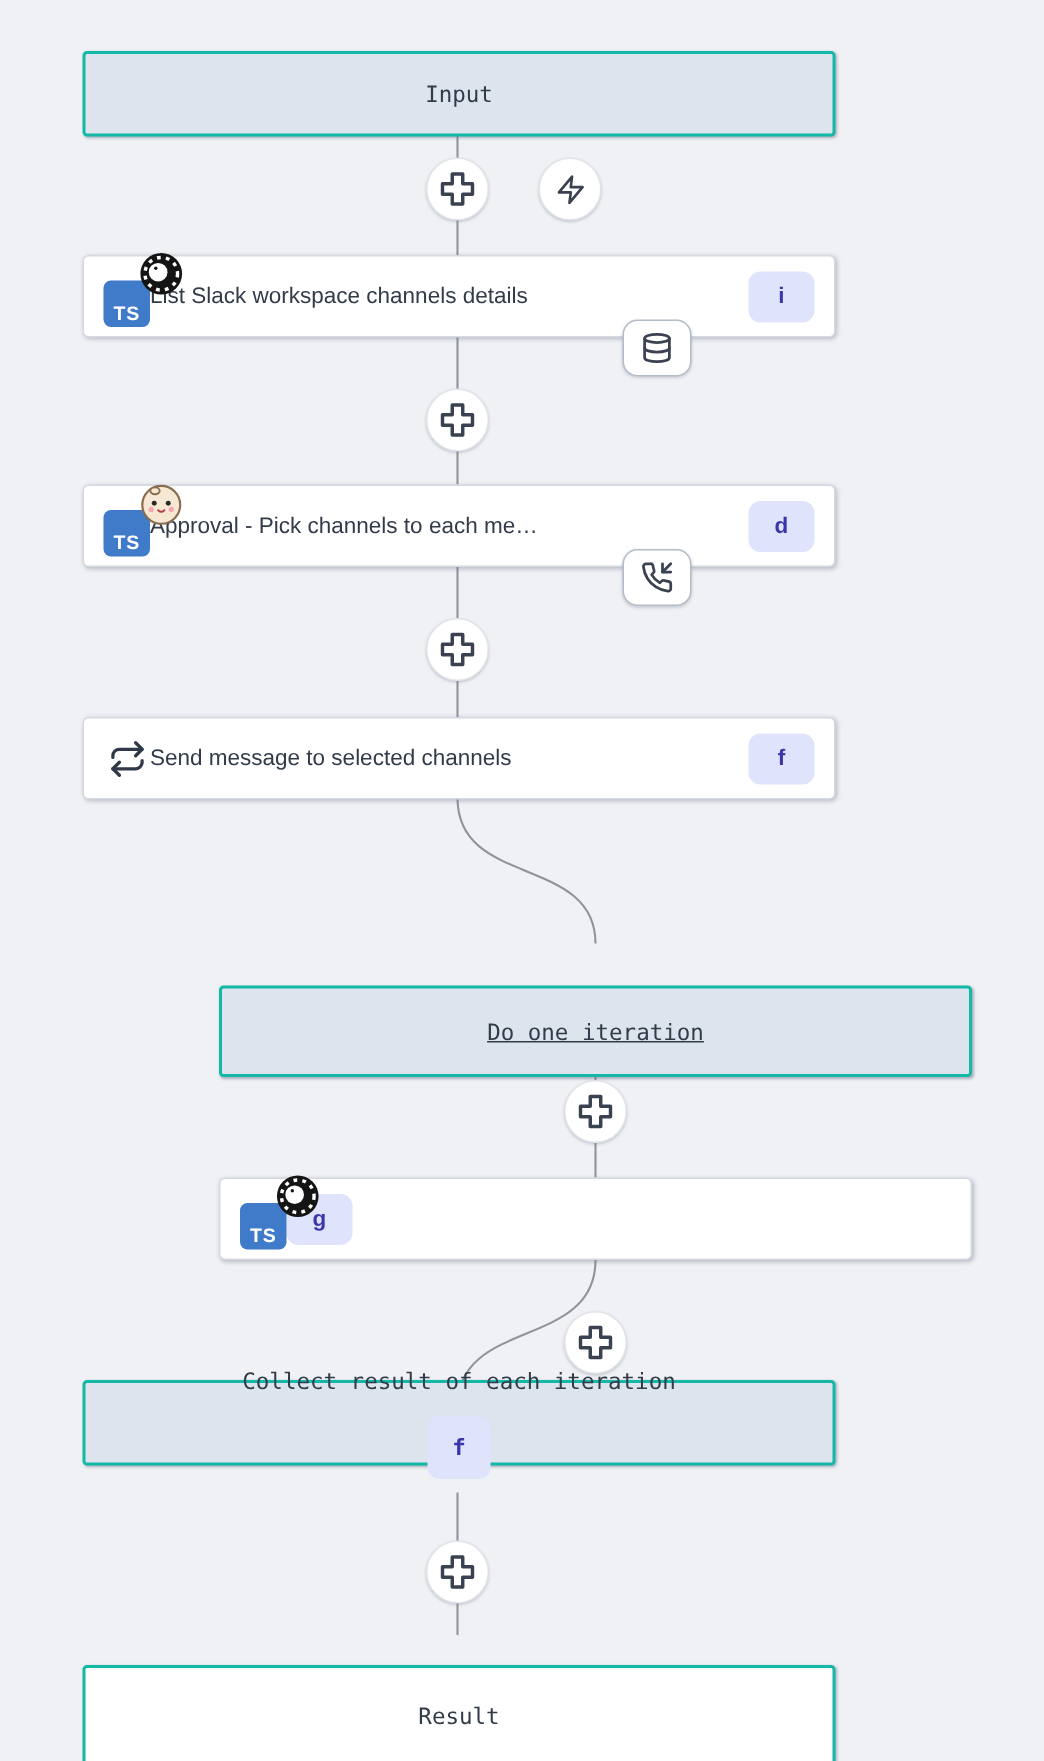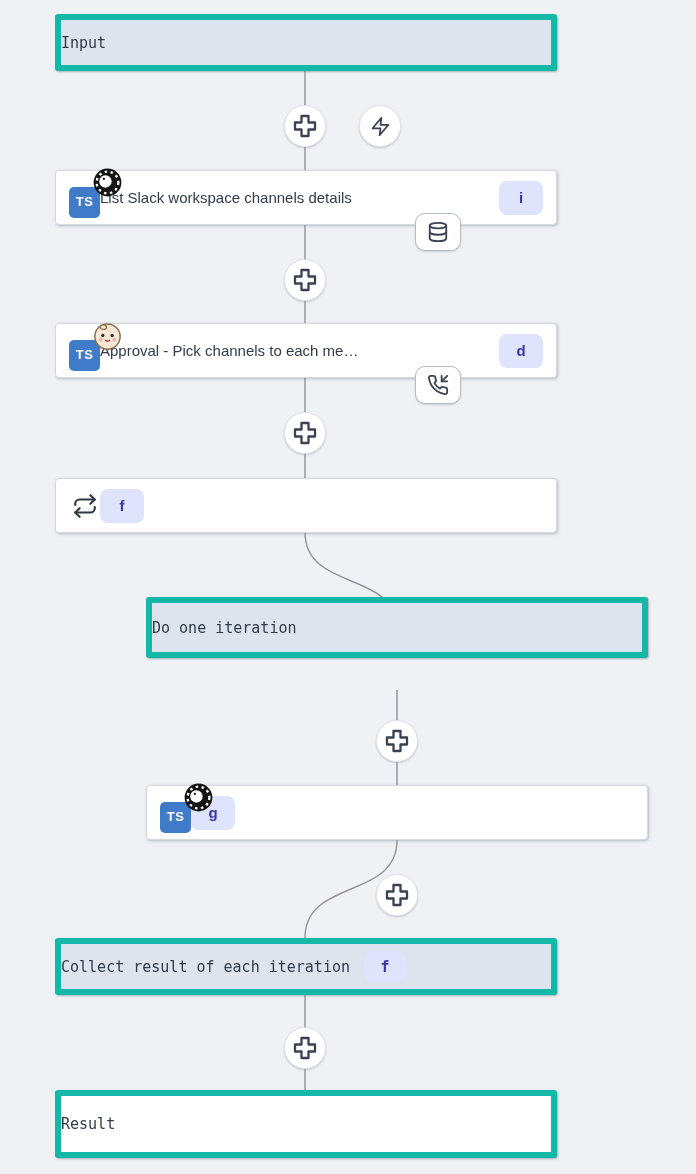--- a/index.html
+++ b/index.html
@@ -4,25 +4,25 @@
 <style>
   html,body { margin:0; padding:0; }
   .canvas {
     position:relative; width:696px; height:1174px;
     background:#eff1f4; overflow:hidden;
     font-family:"Liberation Sans", sans-serif;
   }
   .connectors { position:absolute; left:0; top:0; width:696px; height:1174px; }
   .hdr-box {
     position:absolute; box-sizing:border-box;
-    background:#dde4ed; border:6px solid #14b8a6; border-radius:3px;
+    background:#dde4ed; border:2px solid #14b8a6; border-radius:3px;
     box-shadow:1px 1px 2px rgba(110,120,140,.55);
-    display:flex; align-items:center; justify-content:flex-start; gap:14px;
+    display:flex; align-items:center; justify-content:center; gap:14px;
     font-family:"DejaVu Sans Mono","Liberation Mono",monospace;
-    font-size:15px; color:#313b49; cursor:pointer;
+    font-size:15px; color:#313b49; cursor:pointer;margin-top:20px;
   }
   .hdr-box.white { background:#ffffff; }
   .node {
     position:absolute; box-sizing:border-box;
     background:#ffffff; border:1px solid #d6dae0; border-radius:4px;
     box-shadow:1px 1px 3px rgba(110,120,140,.45);
     display:flex; align-items:center; padding:0 13px;
     font-size:15px; color:#313b49; cursor:pointer;
   }
   .node-label { flex:1; white-space:nowrap; overflow:hidden; }
@@ -42,21 +42,21 @@
   .attach-badge {
     position:absolute; width:46px; height:38px; box-sizing:border-box;
     background:#ffffff; border:1.5px solid #b4bcc8; border-radius:10px;
     display:flex; align-items:center; justify-content:center;
     box-shadow:0 1px 2px rgba(120,130,150,.3); z-index:3;
   }
   .ts-wrap { position:relative; width:31px; height:31px; margin-top:10px; flex:0 0 31px; }
   .ts-square {
     width:31px; height:31px; background:#3f7bc8; border-radius:5px;
     color:#fff; font-weight:bold; font-size:13px; letter-spacing:.5px;
-    display:flex; align-items:center; justify-content:center;
+    display:flex; align-items:flex-end; justify-content:center;
     padding-bottom:2px; box-sizing:border-box;
   }
   .overlay-logo { position:absolute; top:-19px; left:24px; width:29px; height:29px; }
   .loop-icon-wrap { flex:0 0 31px; width:31px; display:flex; align-items:center; justify-content:center; }
   svg.icon { display:block; }
 </style>
 </head>
 <body>
 
 <div class="canvas">
@@ -155,24 +155,25 @@
     <div class="loop-icon-wrap">
       <svg class="icon" width="26" height="26" viewBox="0 0 24 24">
         <g fill="none" stroke="#2f3947" stroke-width="2" stroke-linecap="round" stroke-linejoin="round">
           <path d="m17 2 4 4-4 4"></path>
           <path d="M3 11v-1a4 4 0 0 1 4-4h14"></path>
           <path d="m7 22-4-4 4-4"></path>
           <path d="M21 13v1a4 4 0 0 1-4 4H3"></path>
         </g>
       </svg>
     </div>
+    <span class="node-label">Send message to selected channels</span>
     <span class="badge">f</span>
   </div>
 
-  <div class="hdr-box" style="left:146px; top:597px; width:502px; height:61px;">
+  <div class="hdr-box" style="left:146px; top:637px; width:502px; height:61px;text-decoration:underline;">
     <span>Do one iteration</span>
   </div>
 
   <div class="circle-btn" style="left:376px; top:720px;">
     <svg class="icon" width="24" height="24" viewBox="-12 -12 24 24">
       <path d="M-3.5,-10 h7 v6.5 h6.5 v7 h-6.5 v6.5 h-7 v-6.5 h-6.5 v-7 h6.5 z" fill="#ffffff" stroke="#3a4252" stroke-width="2.3" stroke-linejoin="round"></path>
     </svg>
   </div>
 
   <div class="node" style="left:146px; top:785px; width:502px; height:55px;">
@@ -189,21 +190,21 @@
     </div>
     <span class="badge">g</span>
   </div>
 
   <div class="circle-btn" style="left:376px; top:874px;">
     <svg class="icon" width="24" height="24" viewBox="-12 -12 24 24">
       <path d="M-3.5,-10 h7 v6.5 h6.5 v7 h-6.5 v6.5 h-7 v-6.5 h-6.5 v-7 h6.5 z" fill="#ffffff" stroke="#3a4252" stroke-width="2.3" stroke-linejoin="round"></path>
     </svg>
   </div>
 
-  <div class="hdr-box" style="left:55px; top:938px; width:502px; height:57px;">
+  <div class="hdr-box" style="left:55px; top:900px; width:502px; height:57px;flex-direction:column;">
     <span>Collect result of each iteration</span>
     <span class="badge">f</span>
   </div>
 
   <div class="circle-btn" style="left:284px; top:1027px;">
     <svg class="icon" width="24" height="24" viewBox="-12 -12 24 24">
       <path d="M-3.5,-10 h7 v6.5 h6.5 v7 h-6.5 v6.5 h-7 v-6.5 h-6.5 v-7 h6.5 z" fill="#ffffff" stroke="#3a4252" stroke-width="2.3" stroke-linejoin="round"></path>
     </svg>
   </div>
 

